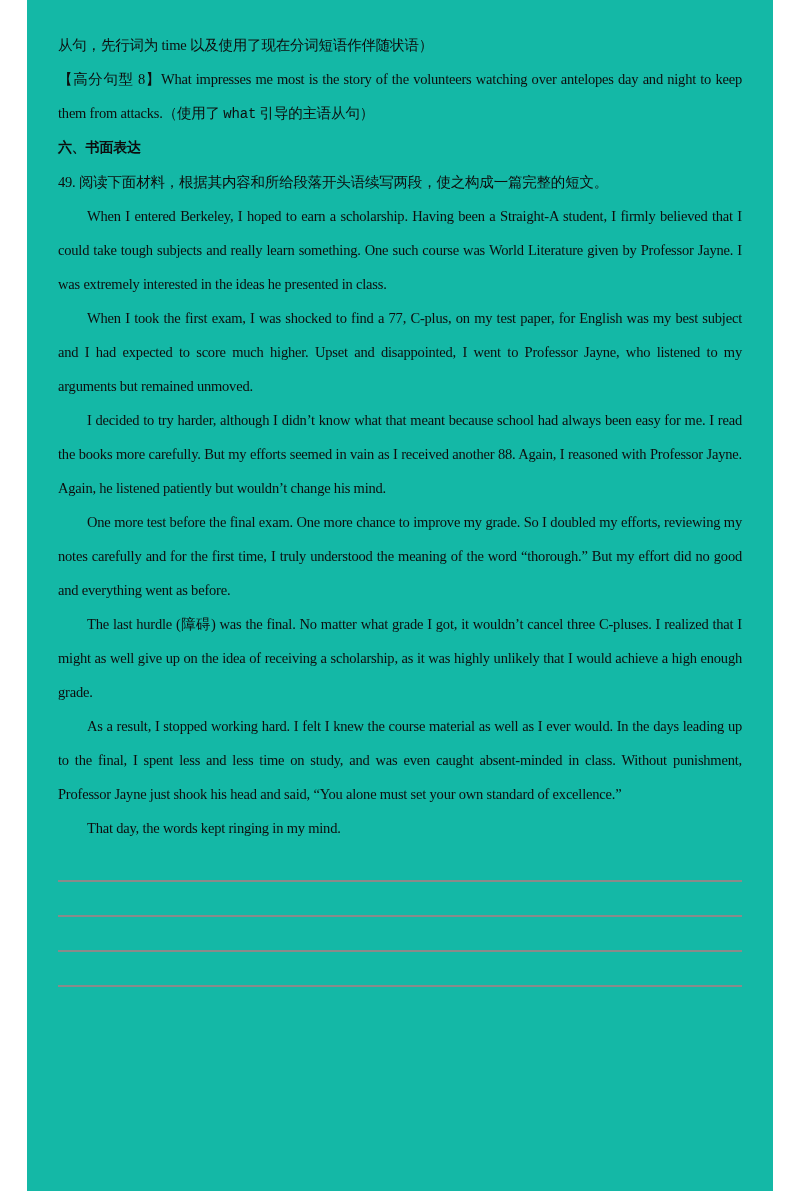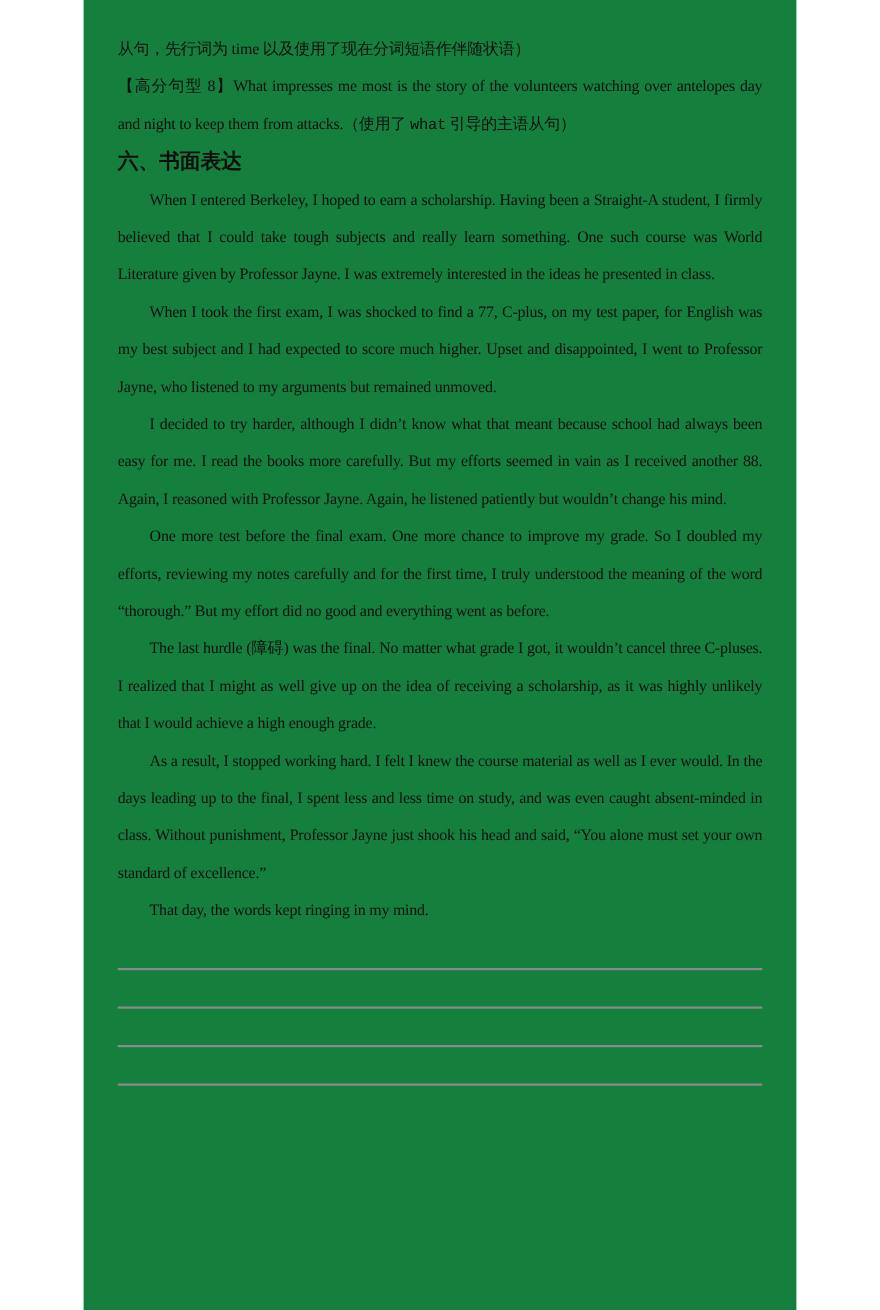--- a/index.html
+++ b/index.html
@@ -1,35 +1,35 @@
 <!DOCTYPE html>
 <html><head>
 <meta charset="utf-8">
 <style>
   * { margin: 0; padding: 0; box-sizing: border-box; }
   html, body { background: #ffffff; }
   .page {
     position: relative;
-    width: 648px;
+    width: 746px;
     height: 1191px;
     margin: 0 auto;
-    background: #15803d;
+    background: #14b8a6;
     color: #0d0d0d;
     padding: 28px 31px 0 31px;
     font-family: "Liberation Serif", "DejaVu Serif", serif;
     font-size: 14.5px;
     line-height: 34px;
     letter-spacing: -0.2px;
     overflow: hidden;
   }
   .jline { text-align: justify; }
   .para { text-align: justify; text-indent: 2em; }
   .heading {
     font-weight: 700;
-    font-size: 19px;
+    font-size: 14px;
     font-family: Liberation Mono, monospace;
   }
   .mono { font-family: "Liberation Mono", "DejaVu Sans Mono", monospace; font-size: 14px; }
   .opening { text-indent: 2em; }
   .answer-area { margin-top: 2px; }
   .answer-line {
     height: 35px;
     border-bottom: 2px solid #8a8a8a;
   }
 </style>
@@ -37,20 +37,24 @@
 <body>
 
 <div class="page">
 
   <p class="jline"><span>从句，先行词为 time 以及使用了现在分词短语作伴随状语）</span></p>
 
   <p class="jline"><span>【高分句型 8】</span><span>What impresses me most is the story of the volunteers watching over antelopes day and night to keep them from attacks.</span><span>（使用了 </span><span class="mono">what</span><span> 引导的主语从句）</span></p>
 
   <h2 class="heading">六、书面表达</h2>
 
+  <p class="jline">
+    <span>49.</span>
+    <span>阅读下面材料，根据其内容和所给段落开头语续写两段，使之构成一篇完整的短文。</span>
+  </p>
 
   <div>
       <p class="para">When I entered Berkeley, I hoped to earn a scholarship. Having been a Straight-A student, I firmly believed that I could take tough subjects and really learn something. One such course was World Literature given by Professor Jayne. I was extremely interested in the ideas he presented in class.</p>
       <p class="para">When I took the first exam, I was shocked to find a 77, C-plus, on my test paper, for English was my best subject and I had expected to score much higher. Upset and disappointed, I went to Professor Jayne, who listened to my arguments but remained unmoved.</p>
       <p class="para">I decided to try harder, although I didn’t know what that meant because school had always been easy for me. I read the books more carefully. But my efforts seemed in vain as I received another 88. Again, I reasoned with Professor Jayne. Again, he listened patiently but wouldn’t change his mind.</p>
       <p class="para">One more test before the final exam. One more chance to improve my grade. So I doubled my efforts, reviewing my notes carefully and for the first time, I truly understood the meaning of the word “thorough.” But my effort did no good and everything went as before.</p>
       <p class="para">The last hurdle (障碍) was the final. No matter what grade I got, it wouldn’t cancel three C-pluses. I realized that I might as well give up on the idea of receiving a scholarship, as it was highly unlikely that I would achieve a high enough grade.</p>
       <p class="para">As a result, I stopped working hard. I felt I knew the course material as well as I ever would. In the days leading up to the final, I spent less and less time on study, and was even caught absent-minded in class. Without punishment, Professor Jayne just shook his head and said, “You alone must set your own standard of excellence.”</p>
     </div>
 

